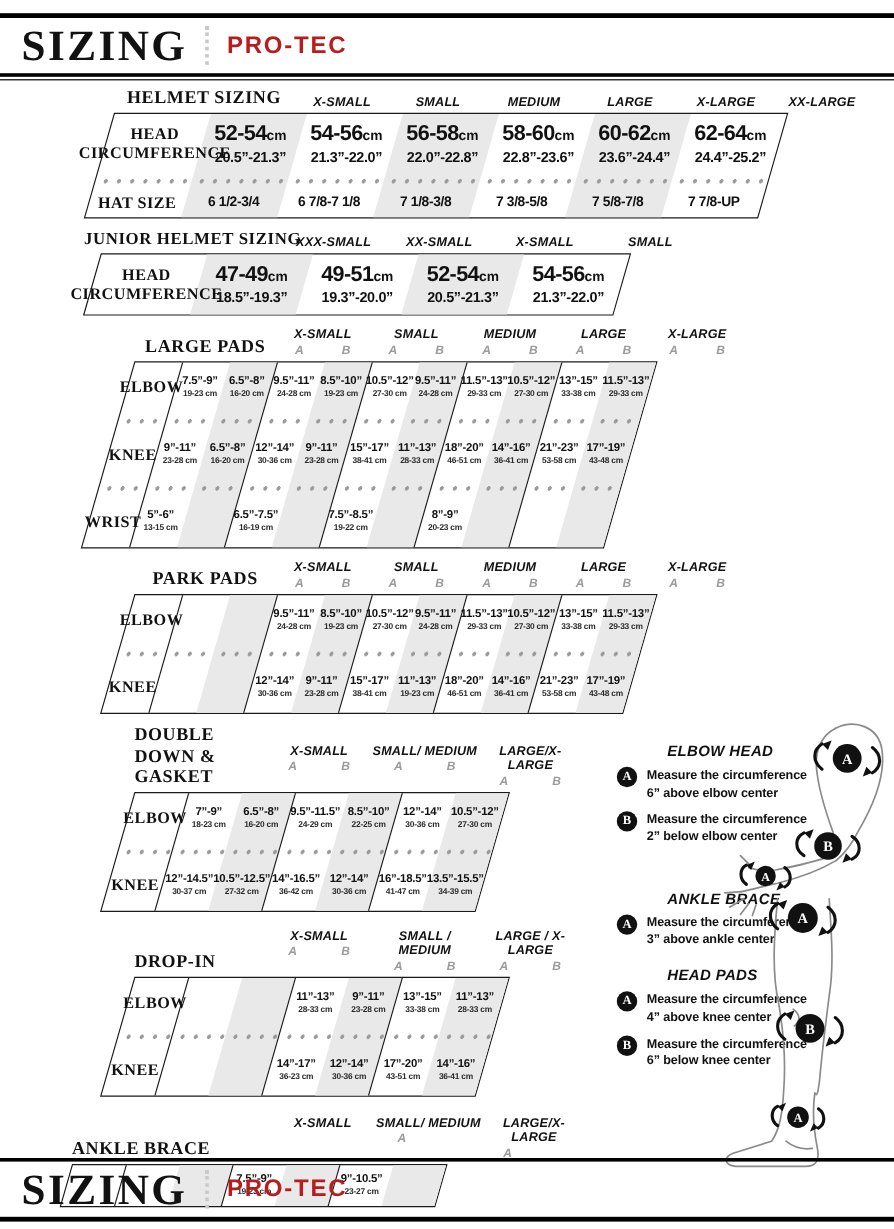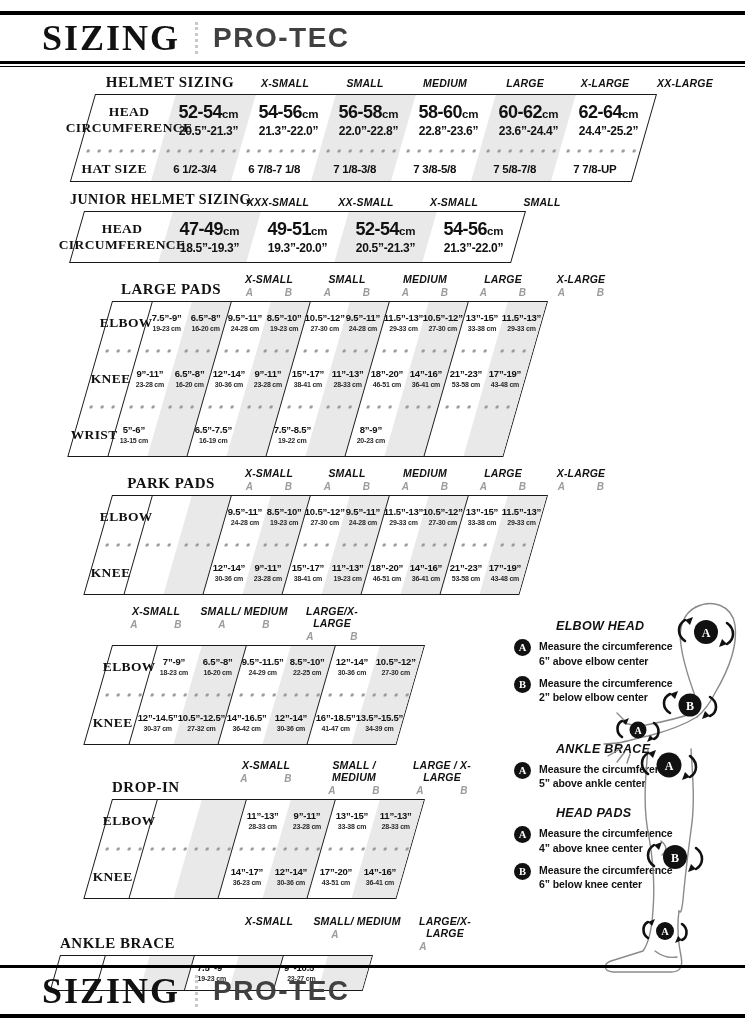--- a/index.html
+++ b/index.html
@@ -7,24 +7,24 @@
     width:745px;height:1024px;position:relative;overflow:hidden;
     background:#fff;color:#111;
     font-family:"Liberation Sans",sans-serif;
     -webkit-font-smoothing:antialiased;
   }
   
   .hr-thick{border-top:4px solid #000;}
   .hr-med{border-top:3px solid #000;}
   .hr-thin{border-top:1px solid #000;}
   .gap2{height:2px;}
-  .brandbar{display:flex;align-items:center;height:46px;padding-left:42px;}
+  .brandbar{display:flex;align-items:center;height:46px;padding-left:18px;}
   .sizing-title{font-family:"Liberation Serif",serif;font-weight:600;font-size:36px;letter-spacing:2px;}
   .brand-div{height:32px;border-left:3px dotted #c9c9c9;margin:0 15px;}
-  .protec{font-size:28px;font-weight:800;color:#404040;letter-spacing:1.5px;}
+  .protec{font-size:20px;font-weight:800;color:#b91c1c;letter-spacing:1.5px;}
   .topgap{height:11px;}
 
   
   .thead{display:flex;align-items:flex-end;margin-bottom:3px;}
   .ttitle{font-family:"Liberation Serif",serif;font-weight:700;font-size:15px;letter-spacing:.5px;text-align:center;line-height:1.15;}
   .ttitle.left{text-align:left;}
   .hsz{display:flex;}
   .hsz span{display:block;text-align:center;font-style:italic;font-weight:700;font-size:10.5px;letter-spacing:.2px;}
   .group{display:flex;flex-direction:column;}
   .gsize{text-align:center;font-style:italic;font-weight:700;font-size:10.5px;letter-spacing:.2px;}
@@ -51,21 +51,21 @@
   .l1 .unit{font-size:11.5px;font-weight:700;}
   .l2in{display:block;font-size:12px;font-weight:700;letter-spacing:-.3px;}
 
   
   .t-helmet{margin-left:95px;}  .t-helmet .lcol{width:150px;} .t-helmet .col{width:80px;}
   .t-junior{margin-left:84px;}  .t-junior .lcol{width:150px;} .t-junior .col{width:88px;}
   .t-street,.t-park{margin-left:112px;} .t-street .lcol,.t-park .lcol{width:118px;} .t-street .col,.t-park .col{width:39px;}
   .t-dd,.t-dropin{margin-left:112px;} .t-dd .lcol,.t-dropin .lcol{width:110px;} .t-dd .col,.t-dropin .col{width:44px;}
   .t-ankle{margin-left:60px;} .t-ankle .lcol{width:165px;} .t-ankle .col{width:44px;}
 
-  .ml-helmet{margin-left:95px;align-items:center;} .w-helmet{width:150px;}
+  .ml-helmet{margin-left:95px;} .w-helmet{width:150px;}
   .ml-junior{margin-left:70px;} .w-junior{width:164px;white-space:nowrap;font-size:14px;}
   .ml-pads{margin-left:112px;}  .w-pads{width:118px;}
   .ml-dd{margin-left:112px;}    .w-dd{width:110px;}
   .ml-ankle{margin-left:60px;}  .w-ankle{width:165px;}
   .sz80 span{width:80px;} .sz88 span{width:88px;}
   .g78{width:78px;} .g78 .gab span{width:39px;}
   .g88{width:88px;} .g88 .gab span{width:44px;}
 
   .sec{margin-top:10px;}
   .sec-helmet{margin-top:7px;}
@@ -716,20 +716,21 @@
         </div>
       </div>
     </div>
 </div>
 
 <div class="bottom">
   <div class="bot-left">
 
     <div>
       <div class="thead ml-dd">
+        <div class="ttitle left w-dd">DOUBLE DOWN &amp; GASKET</div>
         <div class="hsz">
           <div class="group g88">
               <div class="gsize">X-SMALL</div>
             <div class="gab">
                 <span>A</span>
                 <span>B</span>
               </div>
             </div>
           <div class="group g88">
               <div class="gsize">SMALL/ MEDIUM</div>
@@ -1119,21 +1120,21 @@
         <circle class="bcirc" r="9"></circle>
           <text class="bletter" y="4" style="font-size:10.5px">A</text>
       </g>
     </svg>
 
     <div class="inst-block" style="margin-top:38px">
       <div class="inst-title">ANKLE BRACE</div>
       <div class="inst-item">
         <div class="badge">A</div>
         <div class="inst-text"><span>Measure the circumference</span><br>
-          <span>5” above ankle center</span></div>
+          <span>3” above ankle center</span></div>
       </div>
     </div>
 
     <div class="inst-block" style="margin-top:16px">
       <div class="inst-title">HEAD PADS</div>
       <div class="inst-item">
         <div class="badge">A</div>
         <div class="inst-text"><span>Measure the circumference</span><br>
           <span>4” above knee center</span></div>
       </div>

